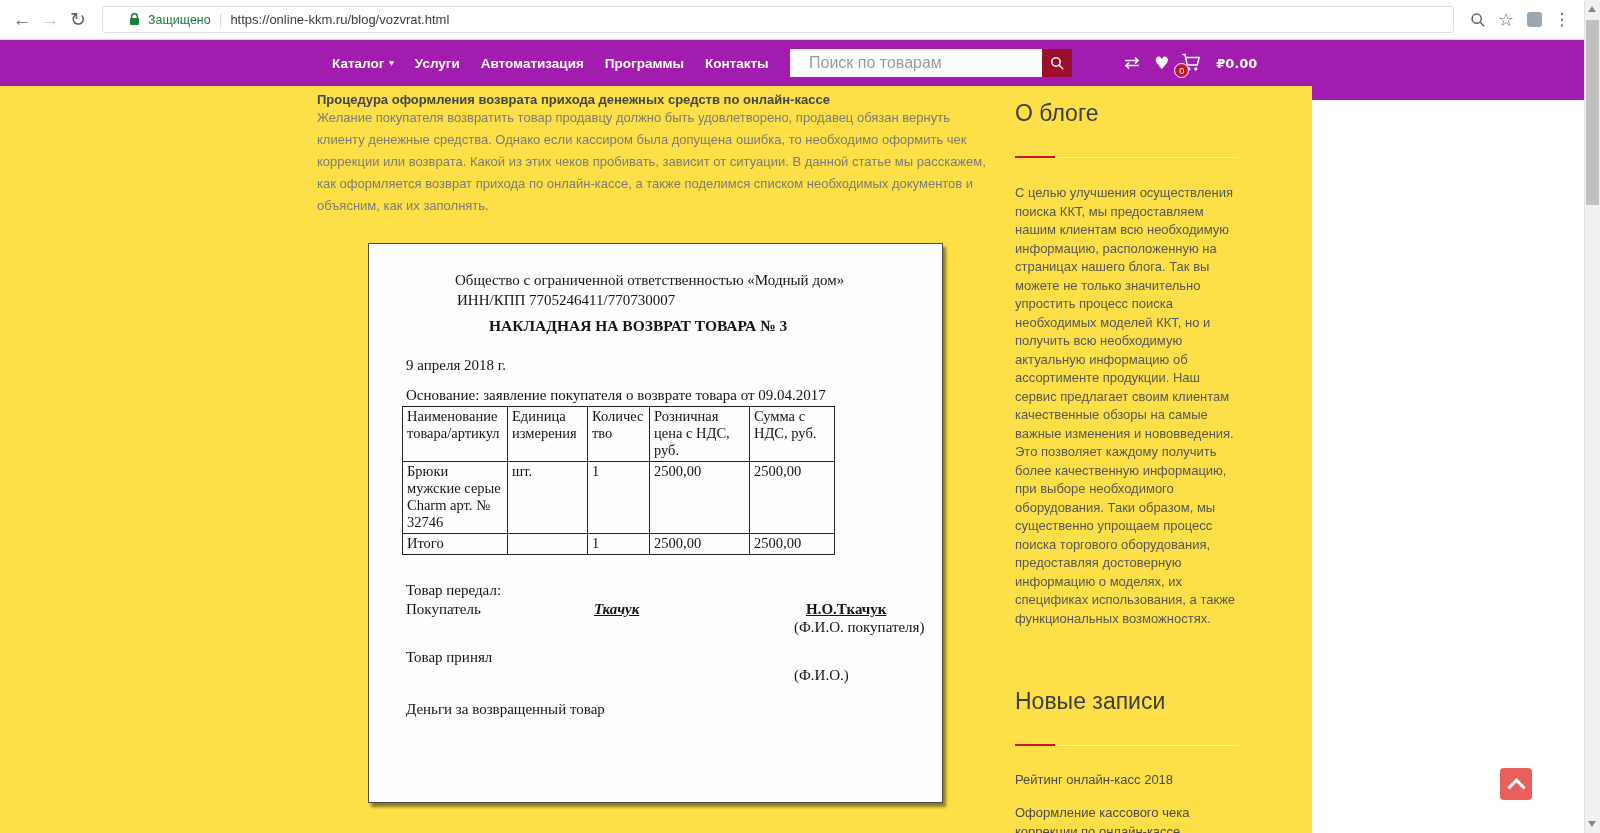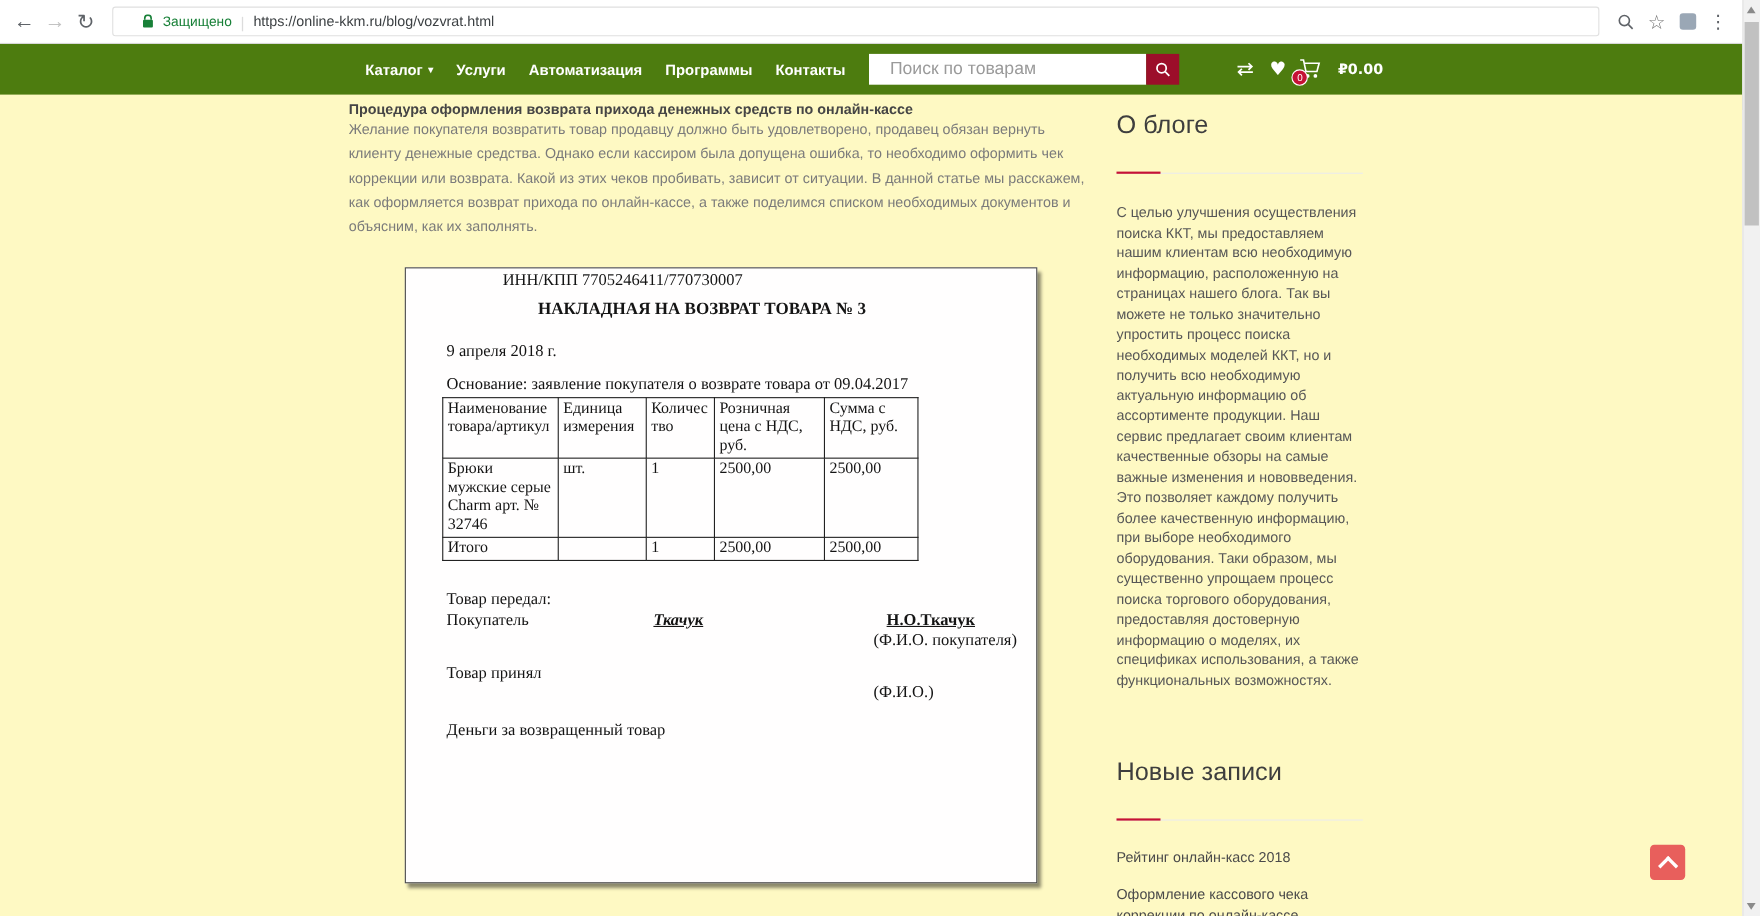--- a/index.html
+++ b/index.html
@@ -20,36 +20,36 @@
   .secure-label{color:#188038;font-size:12.5px;}
   .addr-sep{color:#dcdcdc;font-size:14px;}
   .url-text{font-size:13px;color:#3c4043;}
   .ext-square{width:15px;height:15px;border-radius:3px;background:#9aa7b5;}
   
   #scrollbar{position:absolute;right:0;top:0;width:16px;height:833px;background:#f1f1f1;border-left:1px solid #e2e2e2;box-sizing:border-box;}
   .tri-up{width:0;height:0;border-left:4px solid transparent;border-right:4px solid transparent;border-bottom:6px solid #8a8a8a;position:absolute;left:3px;top:6px;}
   .tri-down{width:0;height:0;border-left:4px solid transparent;border-right:4px solid transparent;border-top:6px solid #8a8a8a;position:absolute;left:3px;bottom:6px;}
   #sb-thumb{position:absolute;left:1px;top:20px;width:13px;height:185px;background:#c1c1c1;}
   
-  #navbar{position:absolute;left:0;top:40px;width:1584px;height:60px;background:#4d7c0f;}
+  #navbar{position:absolute;left:0;top:40px;width:1584px;height:60px;background:#a21caf;}
   .menu{position:absolute;left:332px;top:0;height:46px;display:flex;align-items:center;gap:21px;}
   .menu a{color:#fff;font-size:13.5px;font-weight:bold;text-decoration:none;display:flex;align-items:center;gap:5px;white-space:nowrap;}
   .caret{font-size:9px;line-height:1;}
   #search{position:absolute;left:790px;top:9px;width:282px;height:28px;display:flex;}
   #search input{flex:1;border:none;padding:0 19px;font-size:16px;color:#333;outline:none;font-family:"Liberation Sans",sans-serif;}
   #search input::placeholder{color:#9a9a9a;}
   #search button{width:30px;background:#9c0e2a;border:none;display:flex;align-items:center;justify-content:center;cursor:pointer;}
   #nav-actions{position:absolute;left:1122px;top:0;height:46px;display:flex;align-items:center;gap:12px;}
   .heart-glyph{color:#fff;font-size:17px;line-height:1;font-family:"DejaVu Sans",sans-serif;}
   .cart-wrap{position:relative;width:21px;height:20px;}
   .cart-badge{position:absolute;left:-7px;bottom:-5px;width:13px;height:13px;border-radius:50%;
     background:#c51235;border:1px solid #fff;color:#fff;font-size:9px;display:flex;align-items:center;justify-content:center;box-sizing:content-box;}
   .cart-price{color:#fff;font-weight:bold;font-size:13px;font-family:"DejaVu Sans","Liberation Sans",sans-serif;margin-left:2px;}
   
-  #main{position:absolute;left:0;top:86px;width:1584px;height:747px;overflow:hidden;background:#fef9c3;}
+  #main{position:absolute;left:0;top:86px;width:1312px;height:747px;overflow:hidden;background:#fde047;}
   .article{position:absolute;left:317px;top:0;width:676px;}
   .article-title{font-size:13px;font-weight:600;color:#454545;margin:6px 0 0 0;}
   .intro{font-size:13px;line-height:22px;color:#7b7b7b;}
   
   .doc-card{margin:26px 0 0 51px;width:575px;height:560px;box-sizing:border-box;background:#fffefe;
     border:1px solid #4a4a4a;box-shadow:3px 4px 3px rgba(0,0,0,0.45);
     font-family:"Liberation Serif",serif;font-size:15px;color:#141414;overflow:hidden;}
   .doc-company{margin:28px 18px 0 86px;}
   .doc-inn{margin:3px 18px 0 88px;}
   .doc-title{margin:8px 18px 0 120px;font-weight:bold;font-size:15.5px;}
@@ -154,20 +154,21 @@
   </div>
 </div>
 
 <div id="main">
 
   <div class="article">
     <h1 class="article-title">Процедура оформления возврата прихода денежных средств по онлайн-кассе</h1>
     <div class="intro">Желание покупателя возвратить товар продавцу должно быть удовлетворено, продавец обязан вернуть клиенту денежные средства. Однако если кассиром была допущена ошибка, то необходимо оформить чек коррекции или возврата. Какой из этих чеков пробивать, зависит от ситуации. В данной статье мы расскажем, как оформляется возврат прихода по онлайн-кассе, а также поделимся списком необходимых документов и объясним, как их заполнять.</div>
 
     <div class="doc-card">
+      <div class="doc-company">Общество с ограниченной ответственностью «Модный дом»</div>
       <div class="doc-inn">ИНН/КПП 7705246411/770730007</div>
       <div class="doc-title">НАКЛАДНАЯ НА ВОЗВРАТ ТОВАРА № 3</div>
       <div class="doc-date">9 апреля 2018 г.</div>
       <div class="doc-basis">Основание: заявление покупателя о возврате товара от 09.04.2017</div>
 
       <table class="doc-table">
         <colgroup>
             <col style="width:105px">
             <col style="width:80px">
             <col style="width:62px">

